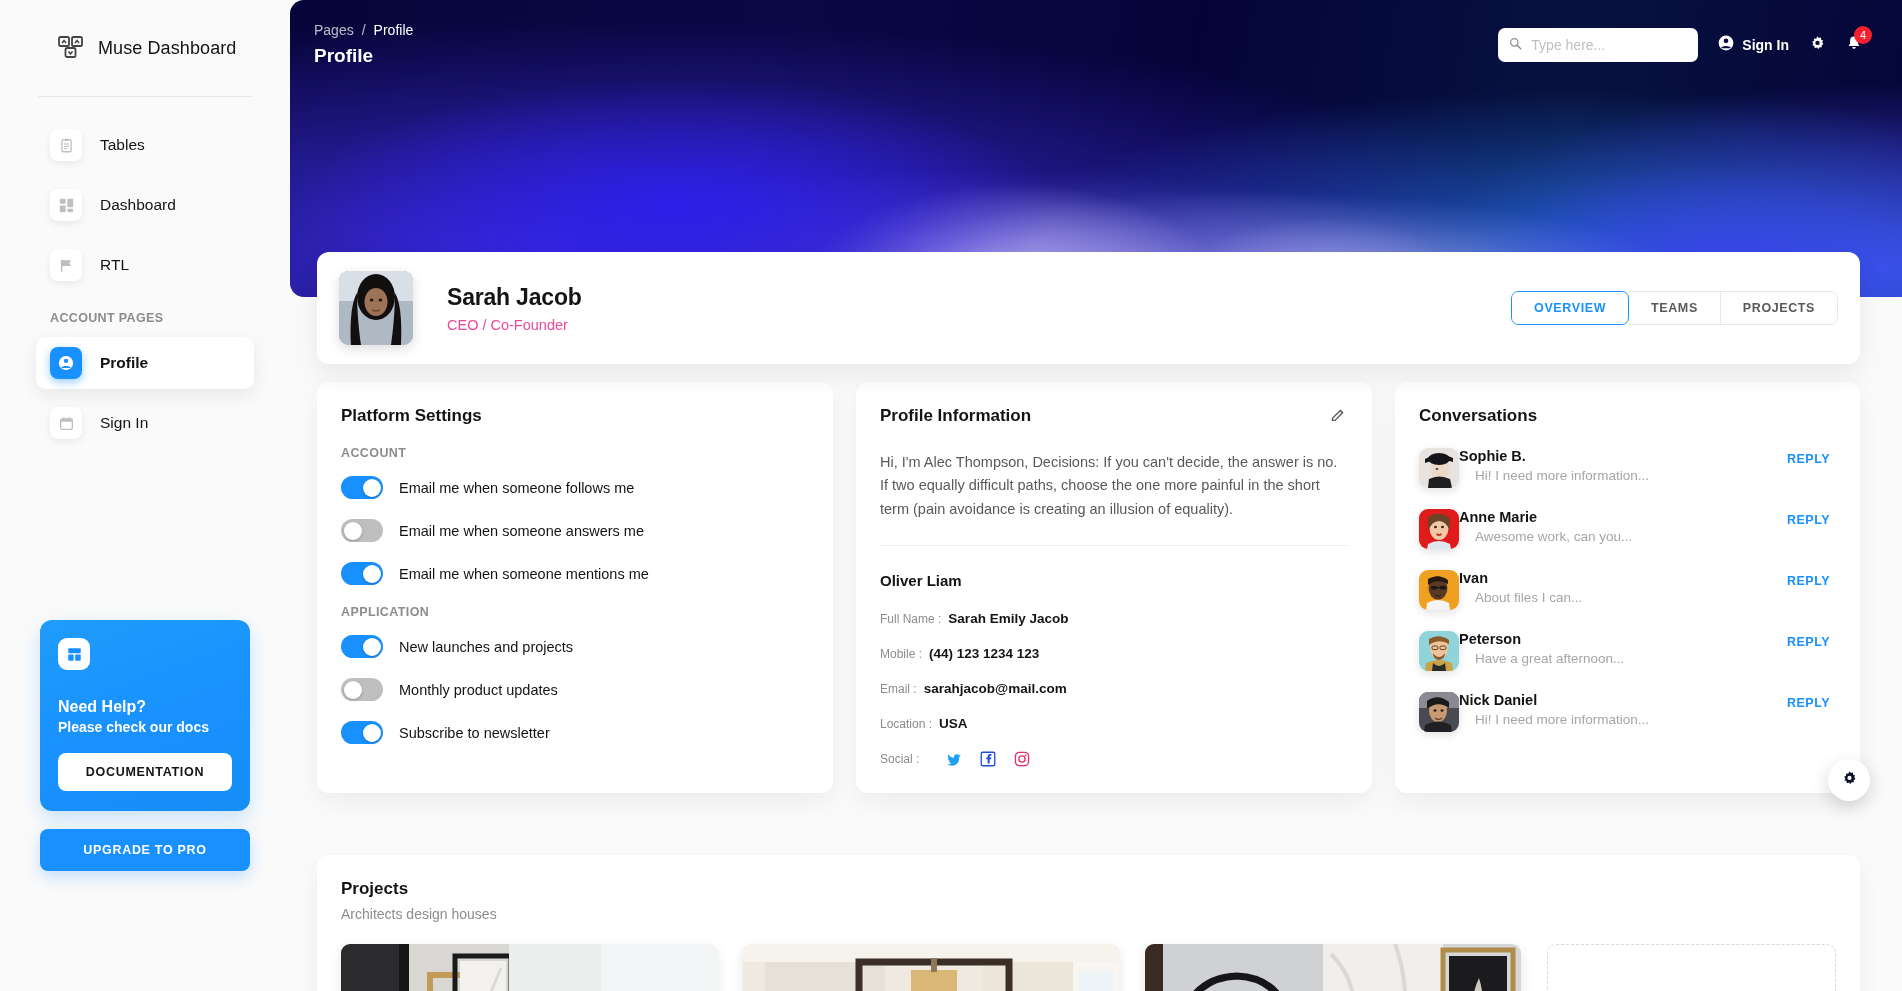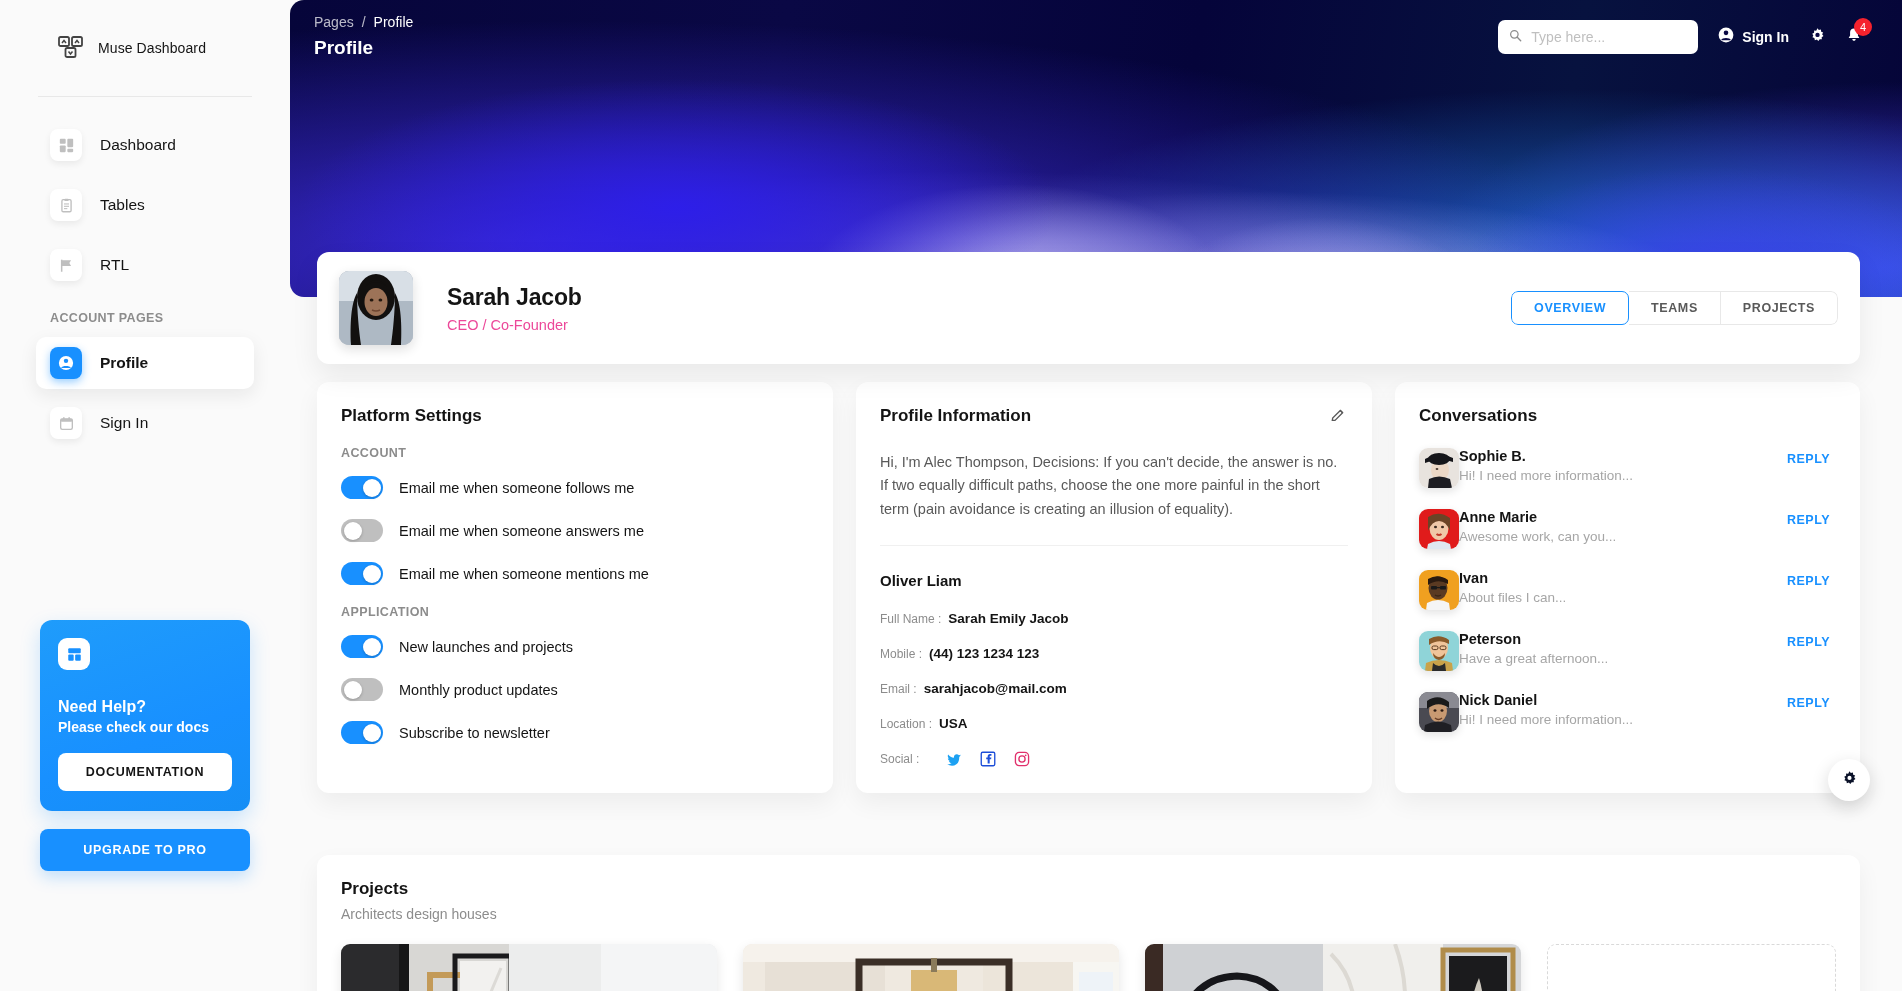--- a/index.html
+++ b/index.html
@@ -16,21 +16,21 @@
   .sidebar {
     width: 290px; flex: 0 0 290px; height: 991px;
     background: #fafafa; padding: 0 20px;
     position: relative;
   }
   .brand {
     display: flex; align-items: center; gap: 14px;
     height: 96px; padding-left: 38px;
   }
   .brand-logo { width: 26px; height: 26px; flex: 0 0 26px; }
-  .brand-name { font-size: 14px; color: #141414; letter-spacing: .1px; }
+  .brand-name { font-size: 18px; color: #141414; letter-spacing: .1px; }
   .brand-divider { height: 1px; background: #e8e8e8; margin: 0 18px 22px 18px; }
 
   .nav { padding: 0 16px; }
   .nav-item {
     display: flex; align-items: center; gap: 18px;
     height: 52px; padding-left: 14px;
     border-radius: 10px; margin-bottom: 8px;
     cursor: pointer;
   }
   .nav-item.active {
@@ -102,21 +102,21 @@
       radial-gradient(38% 70% at 24% 70%, rgba(45,30,235,0.95) 0%, rgba(45,30,235,0) 62%),
       radial-gradient(22% 60% at 45% 98%, rgba(200,194,248,0.9) 0%, rgba(200,194,248,0) 60%),
       radial-gradient(18% 55% at 64% 105%, rgba(180,175,245,0.8) 0%, rgba(180,175,245,0) 58%),
       radial-gradient(26% 65% at 88% 95%, rgba(70,55,250,0.75) 0%, rgba(70,55,250,0) 60%);
     pointer-events: none;
   }
 
   .topbar {
     position: relative; z-index: 3;
     display: flex; align-items: flex-start; justify-content: space-between;
-    padding: 14px 40px 0 24px;
+    padding: 22px 40px 0 24px;
   }
   .crumb { display: flex; align-items: center; gap: 8px; font-size: 14px; }
   .crumb-a { color: rgba(255,255,255,0.72); cursor: pointer; }
   .crumb-sep { color: rgba(255,255,255,0.72); }
   .crumb-cur { color: #fff; cursor: pointer; }
   .page-title { font-size: 19px; font-weight: bold; color: #fff; margin-top: 7px; }
 
   .topbar-right { display: flex; align-items: center; gap: 20px; margin-top: 6px; }
   .search-box {
     display: flex; align-items: center; gap: 9px;
@@ -228,21 +228,21 @@
   .convo-row:last-child { margin-bottom: 0; }
   .avatar-sm {
     width: 40px; height: 40px; border-radius: 9px; flex: 0 0 40px;
     overflow: hidden; box-shadow: 0 3px 8px rgba(20,20,20,0.12);
   }
   .avatar-sm svg { display: block; width: 100%; height: 100%; }
   .convo-txt { flex: 1; min-width: 0; }
   .convo-name { font-size: 14.5px; font-weight: bold; color: #141414; }
   .convo-msg {
     font-size: 13.5px; color: #a6a6a6; margin-top: 4px;
-    white-space: nowrap; overflow: hidden; text-overflow: ellipsis;
+    white-space: nowrap; overflow: hidden; text-overflow: ellipsis; margin-left: 16px;
   }
   .reply-btn {
     background: none; border: none; cursor: pointer;
     color: #1890ff; font-size: 12.5px; font-weight: bold;
     letter-spacing: .5px; padding: 4px 6px;
     font-family: "Liberation Sans", sans-serif;
   }
 
   
   .projects-card {
@@ -294,40 +294,40 @@
       </span>
       <span class="brand-name">Muse Dashboard</span>
     </div>
     <div class="brand-divider"></div>
 
     <nav class="nav">
 
       <div class="nav-item">
         <span class="nav-icon">
           <svg viewBox="0 0 18 18" width="15" height="15">
-            <rect x="1" y="1" width="7" height="6" rx="1" fill="#bfbfbf"></rect>
-            <rect x="10" y="1" width="7" height="10" rx="1" fill="#bfbfbf"></rect>
-            <rect x="1" y="9" width="7" height="8" rx="1" fill="#bfbfbf"></rect>
-            <rect x="10" y="13" width="7" height="4" rx="1" fill="#bfbfbf"></rect>
-          </svg>
-        </span>
-        <span class="nav-label">Dashboard</span>
-      </div>
-
-      <div class="nav-item">
-        <span class="nav-icon">
-          <svg viewBox="0 0 18 18" width="15" height="15">
             <rect x="3.5" y="2" width="11" height="14.5" rx="1.6" fill="none" stroke="#bfbfbf" stroke-width="1.6"></rect>
             <rect x="6.5" y="0.8" width="5" height="2.8" rx="1" fill="#bfbfbf"></rect>
             <rect x="6" y="6.5" width="6" height="1.3" fill="#bfbfbf"></rect>
             <rect x="6" y="9.3" width="6" height="1.3" fill="#bfbfbf"></rect>
             <rect x="6" y="12.1" width="4" height="1.3" fill="#bfbfbf"></rect>
           </svg>
         </span>
         <span class="nav-label">Tables</span>
+      </div>
+
+      <div class="nav-item">
+        <span class="nav-icon">
+          <svg viewBox="0 0 18 18" width="15" height="15">
+            <rect x="1" y="1" width="7" height="6" rx="1" fill="#bfbfbf"></rect>
+            <rect x="10" y="1" width="7" height="10" rx="1" fill="#bfbfbf"></rect>
+            <rect x="1" y="9" width="7" height="8" rx="1" fill="#bfbfbf"></rect>
+            <rect x="10" y="13" width="7" height="4" rx="1" fill="#bfbfbf"></rect>
+          </svg>
+        </span>
+        <span class="nav-label">Dashboard</span>
       </div>
 
 
       <div class="nav-item">
         <span class="nav-icon">
           <svg viewBox="0 0 18 18" width="15" height="15">
             <path d="M3.2 2 L3.2 16.5" stroke="#bfbfbf" stroke-width="1.8" fill="none"></path>
             <path d="M3.2 2.6 H14.5 L12.4 6 L14.5 9.6 H3.2 Z" fill="#bfbfbf"></path>
           </svg>
         </span>

